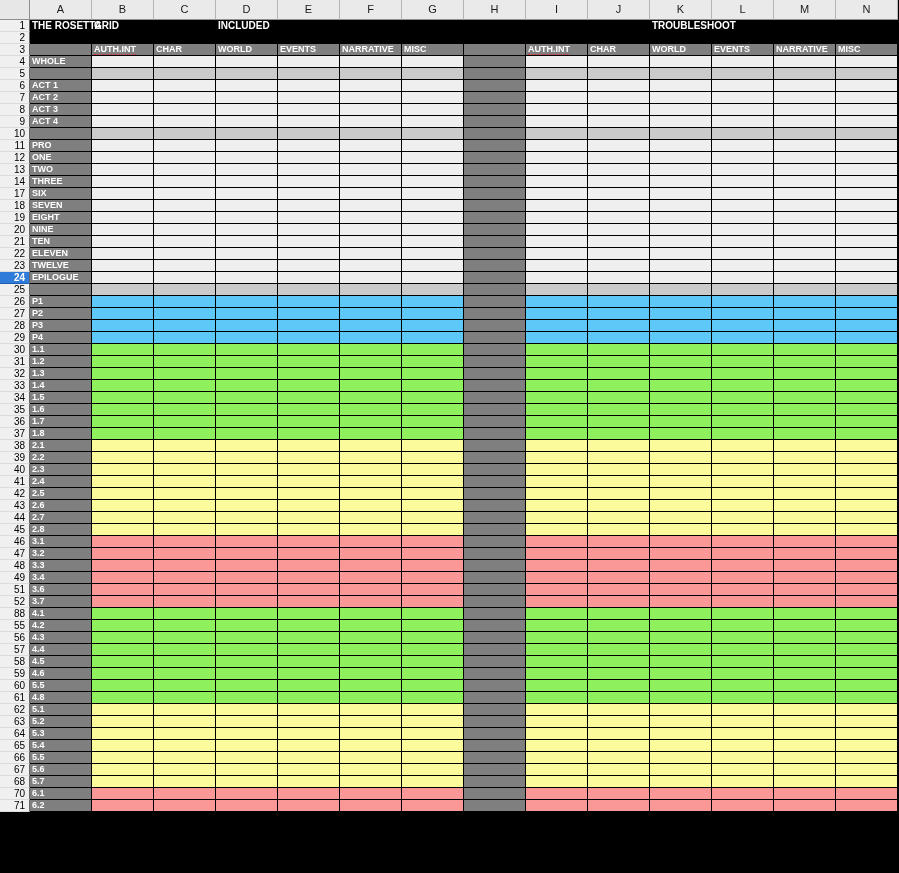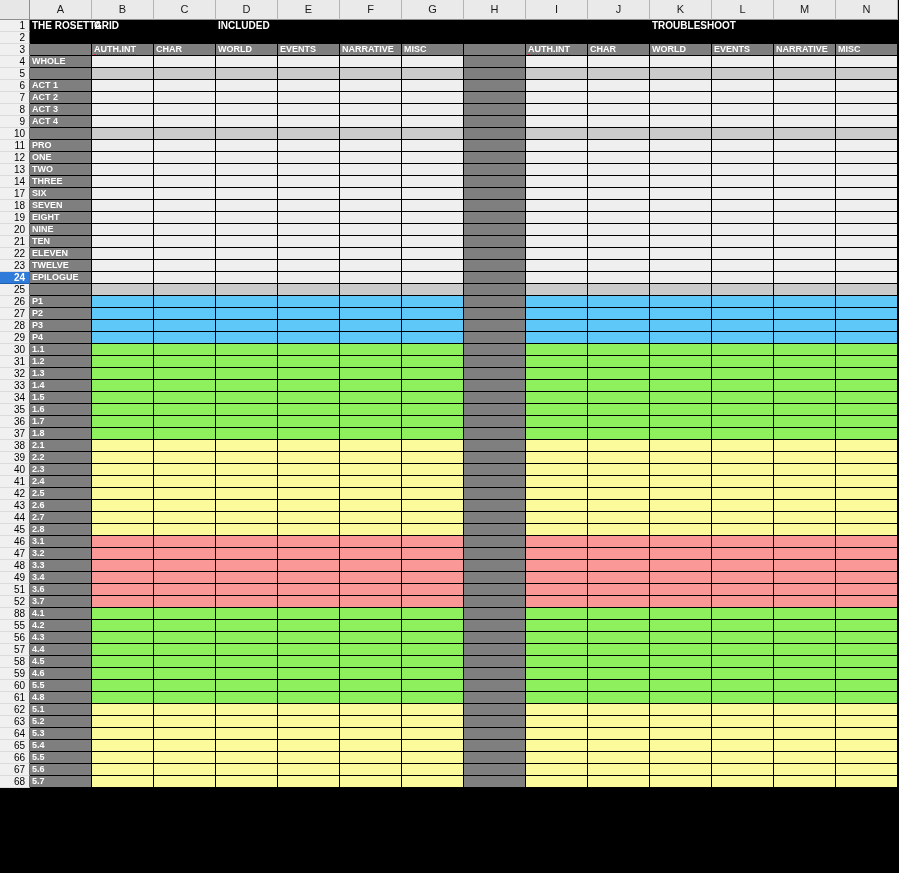--- a/index.html
+++ b/index.html
@@ -1297,14 +1297,52 @@
         <div class="c" style="background: rgb(251, 251, 155);"></div>
         <div class="c" style="background: rgb(251, 251, 155);"></div>
         <div class="c" style="background: rgb(127, 127, 127);"></div>
         <div class="c" style="background: rgb(251, 251, 155);"></div>
         <div class="c" style="background: rgb(251, 251, 155);"></div>
         <div class="c" style="background: rgb(251, 251, 155);"></div>
         <div class="c" style="background: rgb(251, 251, 155);"></div>
         <div class="c" style="background: rgb(251, 251, 155);"></div>
         <div class="c" style="background: rgb(251, 251, 155);"></div>
       </div>
+      <div class="r">
+        <div class="g">70</div>
+        <div class="c" style="background: rgb(127, 127, 127);">
+          <span class="lbl">6.1</span>
+        </div>
+        <div class="c" style="background: rgb(249, 152, 151);"></div>
+        <div class="c" style="background: rgb(249, 152, 151);"></div>
+        <div class="c" style="background: rgb(249, 152, 151);"></div>
+        <div class="c" style="background: rgb(249, 152, 151);"></div>
+        <div class="c" style="background: rgb(249, 152, 151);"></div>
+        <div class="c" style="background: rgb(249, 152, 151);"></div>
+        <div class="c" style="background: rgb(127, 127, 127);"></div>
+        <div class="c" style="background: rgb(249, 152, 151);"></div>
+        <div class="c" style="background: rgb(249, 152, 151);"></div>
+        <div class="c" style="background: rgb(249, 152, 151);"></div>
+        <div class="c" style="background: rgb(249, 152, 151);"></div>
+        <div class="c" style="background: rgb(249, 152, 151);"></div>
+        <div class="c" style="background: rgb(249, 152, 151);"></div>
+      </div>
+      <div class="r">
+        <div class="g">71</div>
+        <div class="c" style="background: rgb(127, 127, 127);">
+          <span class="lbl">6.2</span>
+        </div>
+        <div class="c" style="background: rgb(249, 152, 151);"></div>
+        <div class="c" style="background: rgb(249, 152, 151);"></div>
+        <div class="c" style="background: rgb(249, 152, 151);"></div>
+        <div class="c" style="background: rgb(249, 152, 151);"></div>
+        <div class="c" style="background: rgb(249, 152, 151);"></div>
+        <div class="c" style="background: rgb(249, 152, 151);"></div>
+        <div class="c" style="background: rgb(127, 127, 127);"></div>
+        <div class="c" style="background: rgb(249, 152, 151);"></div>
+        <div class="c" style="background: rgb(249, 152, 151);"></div>
+        <div class="c" style="background: rgb(249, 152, 151);"></div>
+        <div class="c" style="background: rgb(249, 152, 151);"></div>
+        <div class="c" style="background: rgb(249, 152, 151);"></div>
+        <div class="c" style="background: rgb(249, 152, 151);"></div>
+      </div>
     </div>
 </div>
 
 </body></html>

